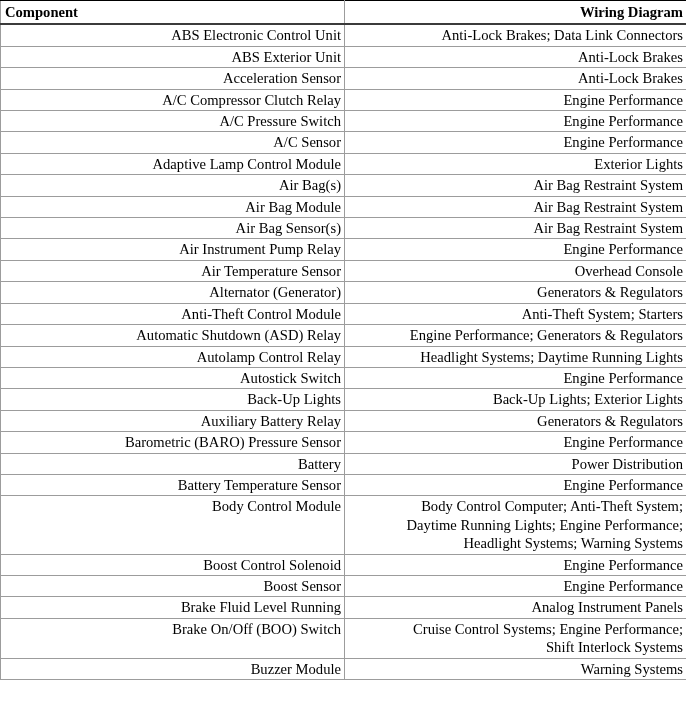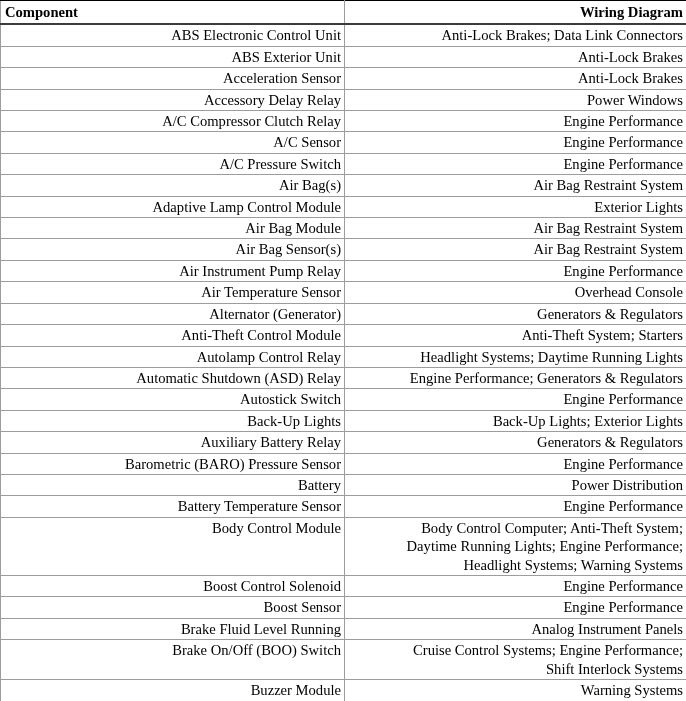--- a/index.html
+++ b/index.html
@@ -85,44 +85,40 @@
         </tr>
         <tr>
           <td class="cell-component">ABS Exterior Unit</td>
           <td class="cell-diagram">Anti-Lock Brakes</td>
         </tr>
         <tr>
           <td class="cell-component">Acceleration Sensor</td>
           <td class="cell-diagram">Anti-Lock Brakes</td>
         </tr>
         <tr>
-          <td class="cell-component">Accessory Delay Relay</td>
-          <td class="cell-diagram">Power Windows</td>
-        </tr>
-        <tr>
           <td class="cell-component">A/C Compressor Clutch Relay</td>
           <td class="cell-diagram">Engine Performance</td>
         </tr>
         <tr>
+          <td class="cell-component">A/C Pressure Switch</td>
+          <td class="cell-diagram">Engine Performance</td>
+        </tr>
+        <tr>
           <td class="cell-component">A/C Sensor</td>
           <td class="cell-diagram">Engine Performance</td>
         </tr>
         <tr>
-          <td class="cell-component">A/C Pressure Switch</td>
-          <td class="cell-diagram">Engine Performance</td>
+          <td class="cell-component">Adaptive Lamp Control Module</td>
+          <td class="cell-diagram">Exterior Lights</td>
         </tr>
         <tr>
           <td class="cell-component">Air Bag(s)</td>
           <td class="cell-diagram">Air Bag Restraint System</td>
         </tr>
         <tr>
-          <td class="cell-component">Adaptive Lamp Control Module</td>
-          <td class="cell-diagram">Exterior Lights</td>
-        </tr>
-        <tr>
           <td class="cell-component">Air Bag Module</td>
           <td class="cell-diagram">Air Bag Restraint System</td>
         </tr>
         <tr>
           <td class="cell-component">Air Bag Sensor(s)</td>
           <td class="cell-diagram">Air Bag Restraint System</td>
         </tr>
         <tr>
           <td class="cell-component">Air Instrument Pump Relay</td>
           <td class="cell-diagram">Engine Performance</td>
@@ -133,26 +129,26 @@
         </tr>
         <tr>
           <td class="cell-component">Alternator (Generator)</td>
           <td class="cell-diagram">Generators &amp; Regulators</td>
         </tr>
         <tr>
           <td class="cell-component">Anti-Theft Control Module</td>
           <td class="cell-diagram">Anti-Theft System; Starters</td>
         </tr>
         <tr>
+          <td class="cell-component">Automatic Shutdown (ASD) Relay</td>
+          <td class="cell-diagram">Engine Performance; Generators &amp; Regulators</td>
+        </tr>
+        <tr>
           <td class="cell-component">Autolamp Control Relay</td>
           <td class="cell-diagram">Headlight Systems; Daytime Running Lights</td>
-        </tr>
-        <tr>
-          <td class="cell-component">Automatic Shutdown (ASD) Relay</td>
-          <td class="cell-diagram">Engine Performance; Generators &amp; Regulators</td>
         </tr>
         <tr>
           <td class="cell-component">Autostick Switch</td>
           <td class="cell-diagram">Engine Performance</td>
         </tr>
         <tr>
           <td class="cell-component">Back-Up Lights</td>
           <td class="cell-diagram">Back-Up Lights; Exterior Lights</td>
         </tr>
         <tr>

